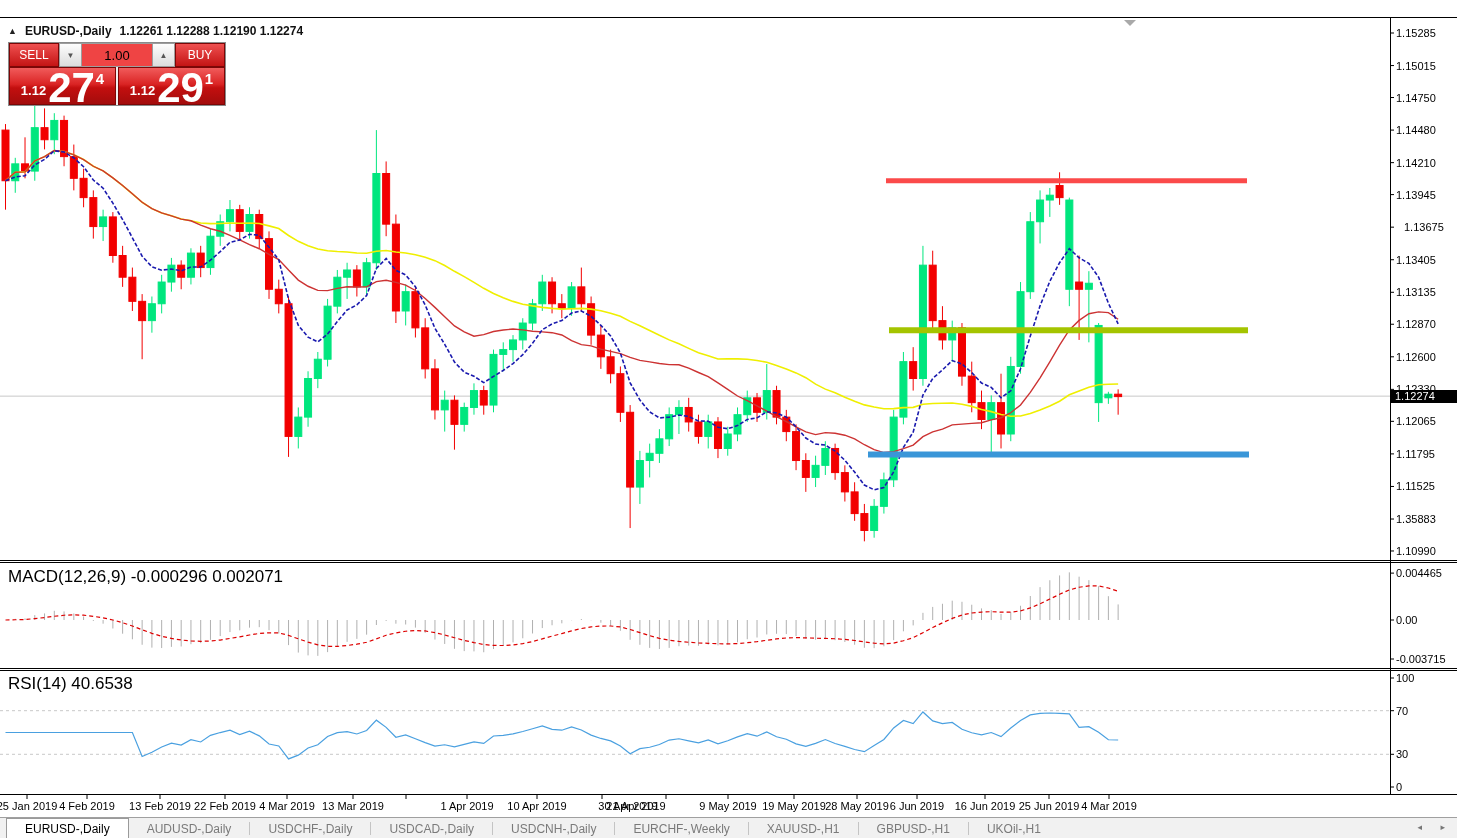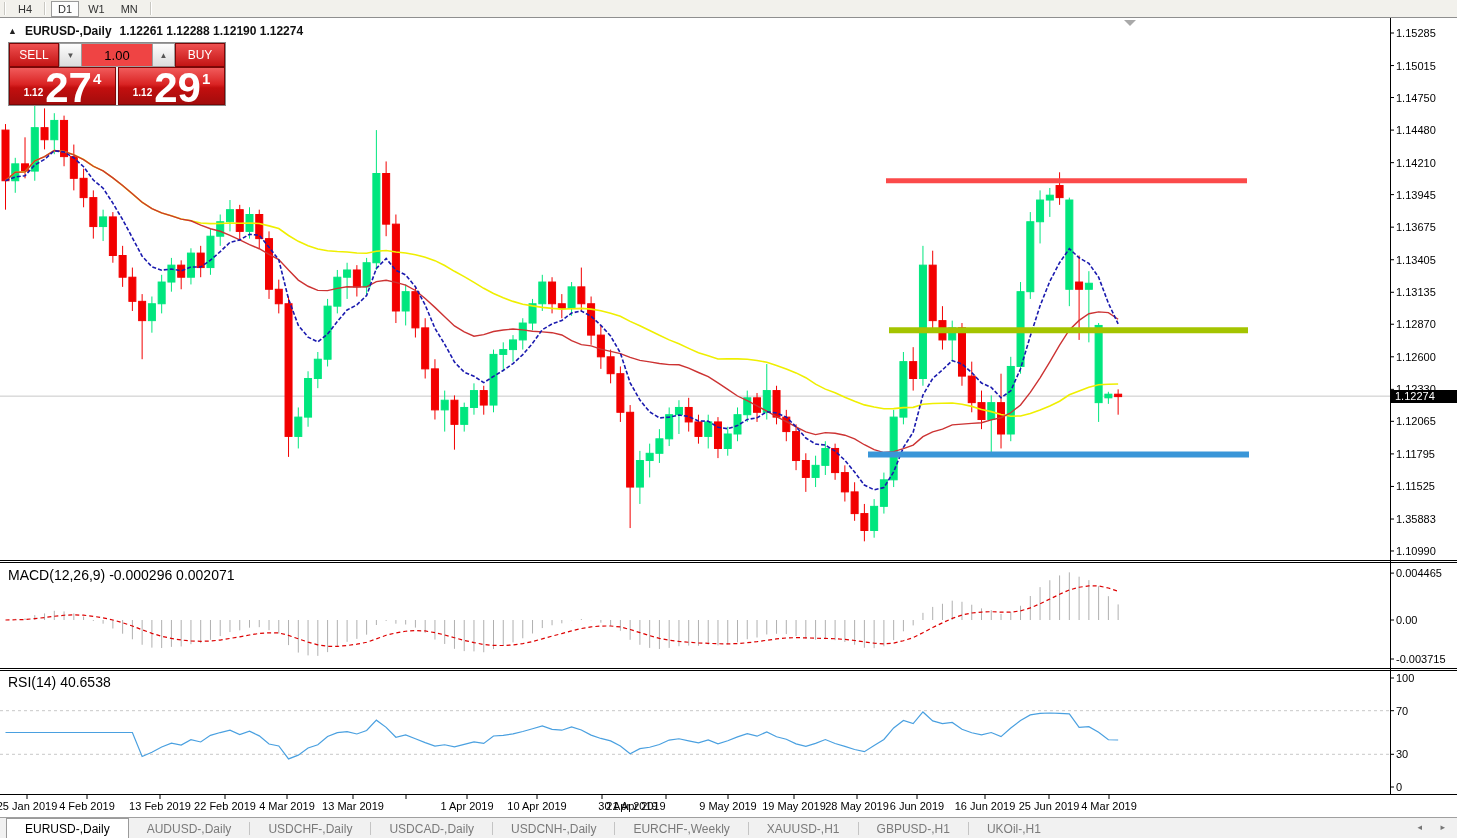--- a/index.html
+++ b/index.html
@@ -22,30 +22,30 @@
   .ock-side-btn{width:48px;background:linear-gradient(#ef5050,#c41414);color:#fff;font-size:12px;
                 display:flex;align-items:center;justify-content:center;border:1px solid #7c0606;}
   .spin-btn{width:21px;background:linear-gradient(#fdfdfd,#dcdcdc);border:1px solid #9d9d9d;color:#555;
             font-size:8px;display:flex;align-items:center;justify-content:center;}
   #vol-box{flex:1;background:#ef4444;border-top:1px solid #9d9d9d;border-bottom:1px solid #9d9d9d;
            font-size:13px;color:#000;display:flex;align-items:center;justify-content:center;}
   #ock-bottom{display:flex;height:38px;}
   .big-btn{flex:1;background:linear-gradient(#f15b5b 0%,#da2424 45%,#c30f0f 55%,#a30c0c 100%);
            color:#fff;display:flex;align-items:flex-end;justify-content:center;padding-bottom:3px;
            border:1px solid #7c0606;}
-  .big-btn .pfx{font-size:10px;font-weight:bold;margin:0 2px 3px 0;}
+  .big-btn .pfx{font-size:13px;font-weight:bold;margin:0 2px 3px 0;}
   .big-btn .big{font-size:42px;font-weight:bold;line-height:26px;}
   .big-btn .sup{font-size:15px;font-weight:bold;margin:0 0 14px 1px;}
   
   .ax-label{position:absolute;left:1396px;font-size:11px;color:#000;white-space:nowrap;}
   .date-label{position:absolute;top:800px;transform:translateX(-50%);font-size:11px;color:#000;white-space:nowrap;}
   #cur-price-tag{position:absolute;left:1391px;width:66px;height:13px;background:#000;color:#fff;
                  font-size:11px;line-height:13px;padding-left:4px;z-index:4;}
   
-  .ind-label{position:absolute;font-size:14px;color:#000;z-index:3;white-space:nowrap;}
+  .ind-label{position:absolute;font-size:17px;color:#000;z-index:3;white-space:nowrap;}
   
   #tabbar{position:absolute;left:0;top:817px;width:1457px;height:21px;background:#f1f1f1;
           border-top:1px solid #a0a0a0;display:flex;align-items:stretch;font-size:12px;color:#7a7a7a;}
   .tab{display:flex;align-items:center;padding:0 18px;cursor:default;white-space:nowrap;}
   .tab.active{background:#fff;border:1px solid #9a9a9a;border-bottom:none;color:#000;margin-left:6px;}
   .tab-sep{width:1px;background:#c4c4c4;margin:4px 0;}
   #tab-arrows{position:absolute;right:4px;top:822px;font-size:9px;color:#777;letter-spacing:8px;}
 </style>
 </head>
 <body>
@@ -472,29 +472,20 @@
         <line x1="728" y1="795" x2="728" y2="799" stroke="#000"></line>
         <line x1="794" y1="795" x2="794" y2="799" stroke="#000"></line>
         <line x1="857" y1="795" x2="857" y2="799" stroke="#000"></line>
         <line x1="917" y1="795" x2="917" y2="799" stroke="#000"></line>
         <line x1="985" y1="795" x2="985" y2="799" stroke="#000"></line>
         <line x1="1049" y1="795" x2="1049" y2="799" stroke="#000"></line>
         <line x1="1109" y1="795" x2="1109" y2="799" stroke="#000"></line>
       </g>
     </svg>
 
-  <div id="toolbar" style="z-index:5;">
-      <div class="tb-sep"></div>
-      <div class="tf-btn">H4</div>
-      <div class="tb-sep"></div>
-      <div class="tf-btn active">D1</div>
-      <div class="tf-btn">W1</div>
-      <div class="tf-btn">MN</div>
-      <div class="tb-sep"></div>
-    </div>
 
   <div id="chart-header">
     <span id="collapse-arrow">▲</span>
     <span>EURUSD-,Daily</span>
     <span>1.12261 1.12288 1.12190 1.12274</span>
   </div>
 
   <div id="ock">
     <div id="ock-top">
       <div class="ock-side-btn">SELL</div>
@@ -528,21 +519,21 @@
     <span>RSI(14)</span> <span>40.6538</span>
   </div>
 
   <div id="price-axis" style="z-index:3;">
       <div class="ax-label" style="top: 27px;">1.15285</div>
       <div class="ax-label" style="top: 59.562px;">1.15015</div>
       <div class="ax-label" style="top: 91.521px;">1.14750</div>
       <div class="ax-label" style="top: 124.083px;">1.14480</div>
       <div class="ax-label" style="top: 156.645px;">1.14210</div>
       <div class="ax-label" style="top: 188.604px;">1.13945</div>
-      <div class="ax-label" style="top: 221.166px;">1.13675</div>
+      <div class="ax-label" style="top: 221.166px; margin-left: 8px;">1.13675</div>
       <div class="ax-label" style="top: 253.728px;">1.13405</div>
       <div class="ax-label" style="top: 286.29px;">1.13135</div>
       <div class="ax-label" style="top: 318.249px;">1.12870</div>
       <div class="ax-label" style="top: 350.811px;">1.12600</div>
       <div class="ax-label" style="top: 383.373px;">1.12330</div>
       <div class="ax-label" style="top: 415.332px;">1.12065</div>
       <div class="ax-label" style="top: 447.894px;">1.11795</div>
       <div class="ax-label" style="top: 480.456px;">1.11525</div>
       <div class="ax-label" style="top: 513.018px;">1.35883</div>
       <div class="ax-label" style="top: 544.977px;">1.10990</div>

